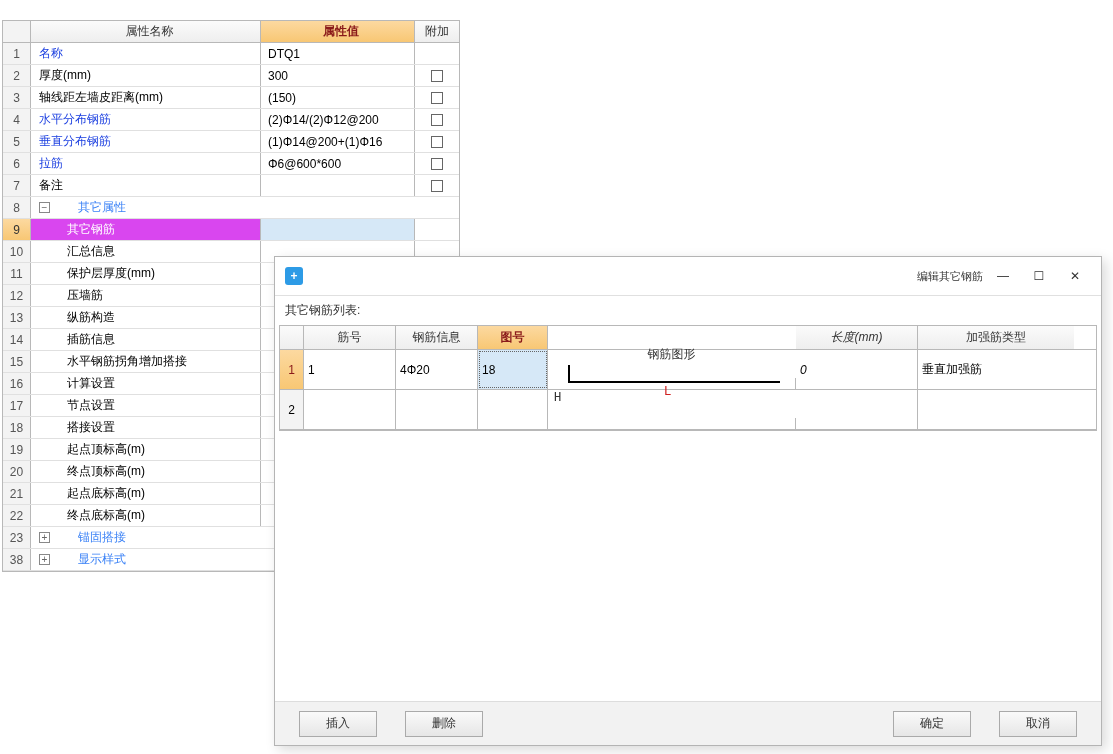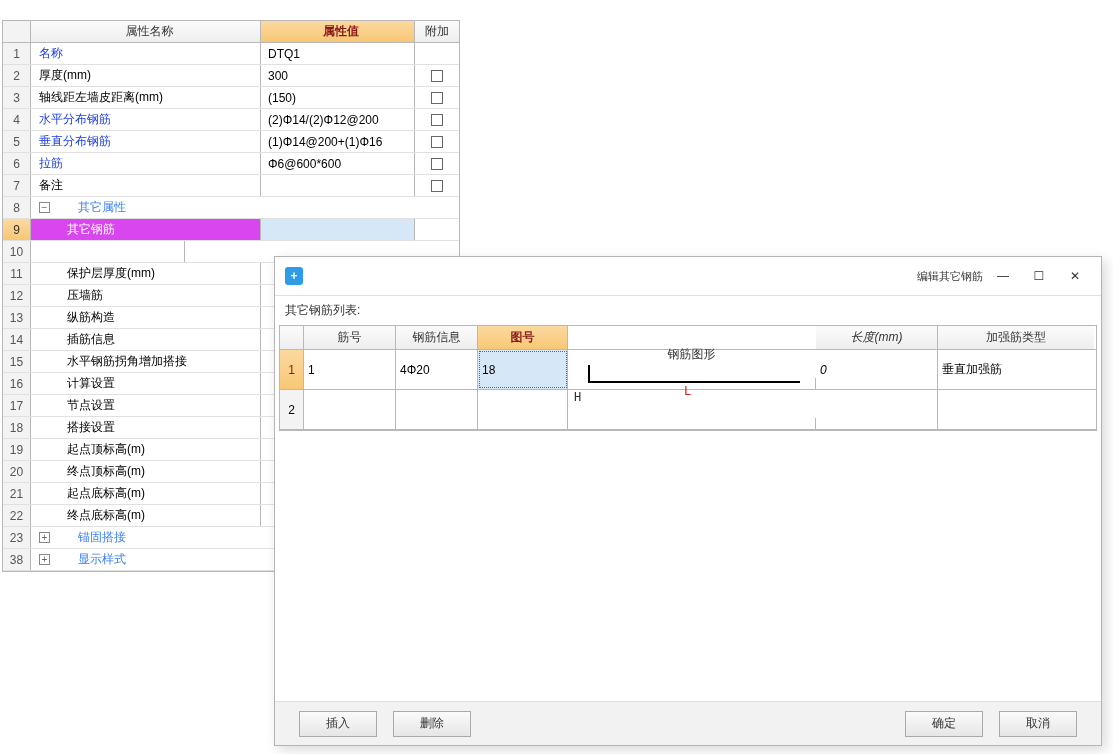--- a/index.html
+++ b/index.html
@@ -35,35 +35,35 @@
 .subtitle { padding: 6px 10px; color:#333; }
 
 .rebar-table { margin: 0 4px; border: 1px solid #b8b8b8; }
 .rt-head, .rt-row { display:flex; height: 40px; border-bottom:1px solid #b8b8b8; }
 .rt-head { height: 24px; }
 .rt-head > div { background: linear-gradient(#fbfbfb,#eee); display:flex; align-items:center; justify-content:center; border-right:1px solid #b8b8b8; color:#333;text-align:right; }
 .rt-row > div { border-right:1px solid #b8b8b8; display:flex; align-items:center; padding: 0 4px; }
 .rt-num { width: 24px; background:#f3f3f3; justify-content:center !important; padding:0 !important; }
 .rt-a { width: 92px; }
 .rt-b { width: 82px; }
-.rt-c { width: 90px; }
+.rt-c { width: 70px; }
 .rt-d { width: 248px; margin-top: 28px; }
 .rt-e { width: 122px; font-style: italic; }
 .rt-f { width: 156px; border-right:none !important; }
 .rt-head .rt-c { background: linear-gradient(#fcd9a0,#f8c774); color:#8a1a1a; font-weight:700; }
 .rt-row.active .rt-num { background: linear-gradient(#fcd9a0,#f8c774); color:#8a1a1a; }
 .rt-row.active .rt-c { background: #d6e8f7; outline: 1px dotted #666; outline-offset: -2px; }
 
 .shape-L { position:relative; width: 100%; height: 100%; }
 .shape-L .Hlbl { position:absolute; left:2px; top:12px; font-family: monospace; color:#333; }
 .shape-L .line-h { position:absolute; left:16px; bottom:6px; height:2px; width: 212px; background:#000; }
 .shape-L .line-v { position:absolute; left:16px; bottom:6px; width:2px; height: 18px; background:#000; }
 .shape-L .Llbl { position:absolute; left:112px; top:6px; color:#d02020; font-family: monospace; }
 
-.dlg-buttons { margin-top:auto; height:44px; background:#f2f2f2; border-top:1px solid #ddd; display:flex; align-items:center; padding: 0 24px; gap: 16px; }
+.dlg-buttons { margin-top:auto; height:44px; background:#f2f2f2; border-top:1px solid #ddd; display:flex; align-items:center; padding: 0 24px; gap: 28px; }
 .dlg-buttons .spacer { flex:1; }
 .push-btn { min-width: 78px; height: 26px; background: linear-gradient(#fafafa,#e6e6e6); border:1px solid #aaa; display:flex; align-items:center; justify-content:center; color:#333; }
 </style>
 </head>
 <body>
 
 <div class="prop-grid">
  <div class="prop-head-row">
    <div class="col-num"></div>
    <div class="col-name">属性名称</div>
@@ -149,20 +149,23 @@
       <div class="prop-row sel-row">
         <div class="col-num">9</div>
         <div class="col-name">
           <span class="indent1">其它钢筋</span>
         </div>
         <div class="col-val"></div>
         <div class="col-ext"></div>
       </div>
       <div class="prop-row">
         <div class="col-num">10</div>
+        <div class="col-name">
+          <span class="indent1">汇总信息</span>
+        </div>
         <div class="col-val"></div>
         <div class="col-ext"></div>
       </div>
       <div class="prop-row">
         <div class="col-num">11</div>
         <div class="col-name">
           <span class="indent1">保护层厚度(mm)</span>
         </div>
         <div class="col-val"></div>
         <div class="col-ext"></div>

